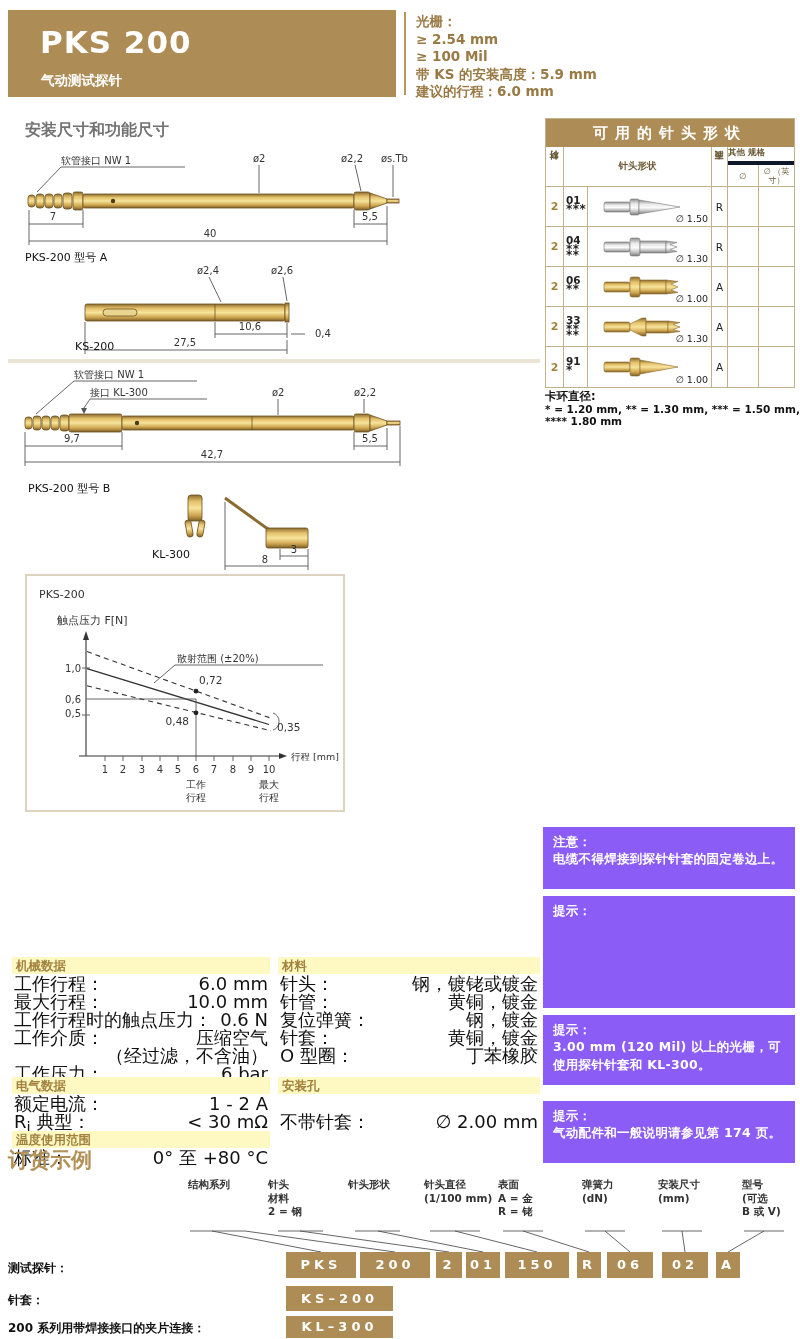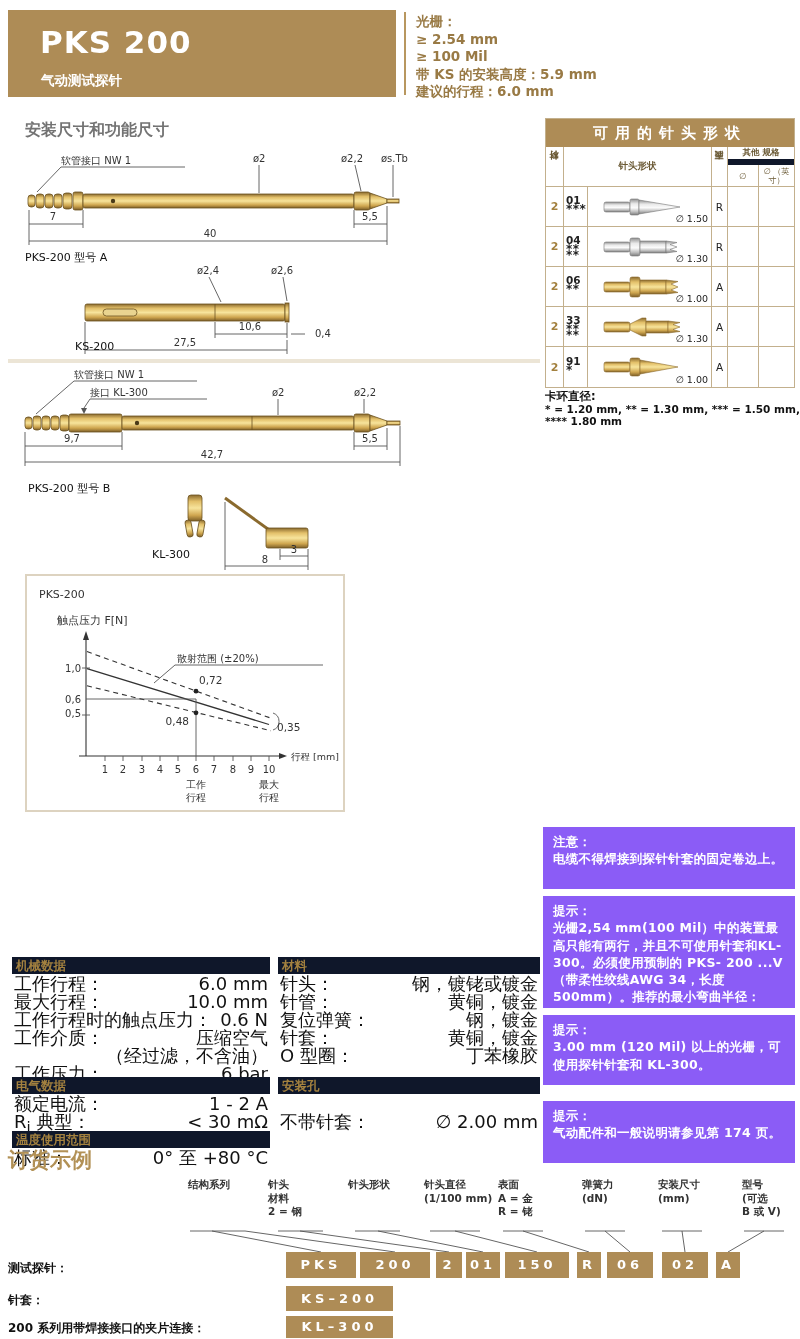--- a/index.html
+++ b/index.html
@@ -16,34 +16,34 @@
 svg.draw .dl{stroke:#555;stroke-width:.9;fill:none}
 .cap{font-size:11px;font-weight:normal;color:#111}
 .divider{background:#ece5d6}
 .chartpanel{left:25px;top:574px;width:320px;height:238px;border:2px solid #ddd3c0;background:#fff}
 svg.chart text{fill:#333;font-size:10px}
 svg.chart .ln{stroke:#333;stroke-width:1.3;fill:none}
 svg.chart .dsh{stroke:#333;stroke-width:1.1;fill:none;stroke-dasharray:5 4}
 svg.chart .ax{stroke:#333;stroke-width:1.1;fill:none}
 svg.chart .thin{stroke:#555;stroke-width:.9;fill:none}
 .note{left:543px;width:252px;background:#8b5cf6;color:#fff;font-size:12.5px;font-weight:bold;line-height:1.38;padding:6px 10px;letter-spacing:.3px}
-.band{position:absolute;background:#0f172a;color:#a3813f;font-weight:bold;font-size:12.5px;height:17px;line-height:17px;padding:0 4px}
+.band{position:absolute;background:#fef9c3;color:#a3813f;font-weight:bold;font-size:12.5px;height:17px;line-height:17px;padding:0 4px}
 .kv{position:absolute;display:flex;justify-content:space-between;font-size:18px;font-weight:normal;color:#111;height:18px;line-height:18px;padding:0 2px}
 .tiptable{left:545px;top:118px;width:250px;border:1px solid #c3b08d;background:#fff}
 .tt-title{background:#ae8c56;color:#fff;font-size:15px;font-weight:bold;text-align:center;height:28px;line-height:28px;letter-spacing:7px}
 .tt-head{display:flex;height:40px;border-bottom:1px solid #c3b08d}
 .tt-row{display:flex;height:40px;border-bottom:1px solid #c3b08d}
 .tt-row:last-of-type{border-bottom:none}
 .c{border-right:1px solid #c3b08d;display:flex;align-items:center;justify-content:center}
 .w-mat{width:18px}.w-code{width:24px}.w-img{width:124px;position:relative}
 .w-surf{width:16px}.w-d{width:31px}.w-di{width:35px;border-right:none}
 .vert{writing-mode:vertical-rl;transform:rotate(180deg);font-size:9px;color:#6b5a35;font-weight:bold}
 .hshape{font-size:9.5px;color:#6b5a35;font-weight:bold}
 .oth{display:flex;flex-direction:column;width:66px;border-right:none}
-.oth-top{height:18px;line-height:9px;font-size:8.5px;color:#6b5a35;font-weight:bold;text-align:center;border-bottom:6px solid #0f172a;padding-top:1px}
+.oth-top{height:18px;line-height:9px;font-size:8.5px;color:#6b5a35;font-weight:bold;border-bottom:4px solid #0f172a;padding-top:1px}
 .oth-bot{display:flex;flex:1}
 .oth-d{width:31px;border-right:1px solid #c3b08d;font-size:8.5px;color:#6b5a35;display:flex;align-items:center;justify-content:center}
 .oth-di{width:35px;font-size:8px;color:#6b5a35;display:flex;align-items:center;justify-content:center;text-align:center;line-height:9px}
 .codeblock{flex-direction:column;align-items:flex-start;justify-content:center;padding-left:2px}
 .cd{font-size:10.5px;font-weight:bold;color:#222;line-height:11px}
 .st{font-size:12px;font-weight:bold;color:#222;line-height:6px;height:6px;letter-spacing:.5px}
 .dia{position:absolute;right:3px;bottom:2px;font-size:9.5px;color:#222}
 .matnum{color:#a3813f;font-weight:bold;font-size:11px}
 .surfl{font-size:10.5px;color:#222;font-weight:500}
 .fnote-t{left:545px;top:389px;font-size:11.5px;font-weight:bold;color:#111}
@@ -396,21 +396,20 @@
 
   <div class="abs fnote-t">卡环直径:</div>
   <div class="abs fnote-b">* = 1.20 mm, ** = 1.30 mm, *** = 1.50 mm, **** 1.80 mm</div>
 
   <div class="abs note" style="top:827px;height:62px">
     <div>注意：</div>
     <div>电缆不得焊接到探针针套的固定卷边上。</div>
   </div>
   <div class="abs note" style="top:896px;height:112px">
     <div>提示：</div>
-    <div>光栅2,54 mm(100 Mil）中的装置最高只能有两行，并且不可使用针套和KL-300。必须使用预制的 PKS- 200 ...V（带柔性绞线AWG 34，长度500mm）。推荐的最小弯曲半径：20mm。</div>
   </div>
   <div class="abs note" style="top:1015px;height:70px">
     <div>提示：</div>
     <div>3.00 mm (120 Mil) 以上的光栅，可使用探针针套和 KL-300。</div>
   </div>
   <div class="abs note" style="top:1101px;height:62px">
     <div>提示：</div>
     <div>气动配件和一般说明请参见第 174 页。</div>
   </div>
 

